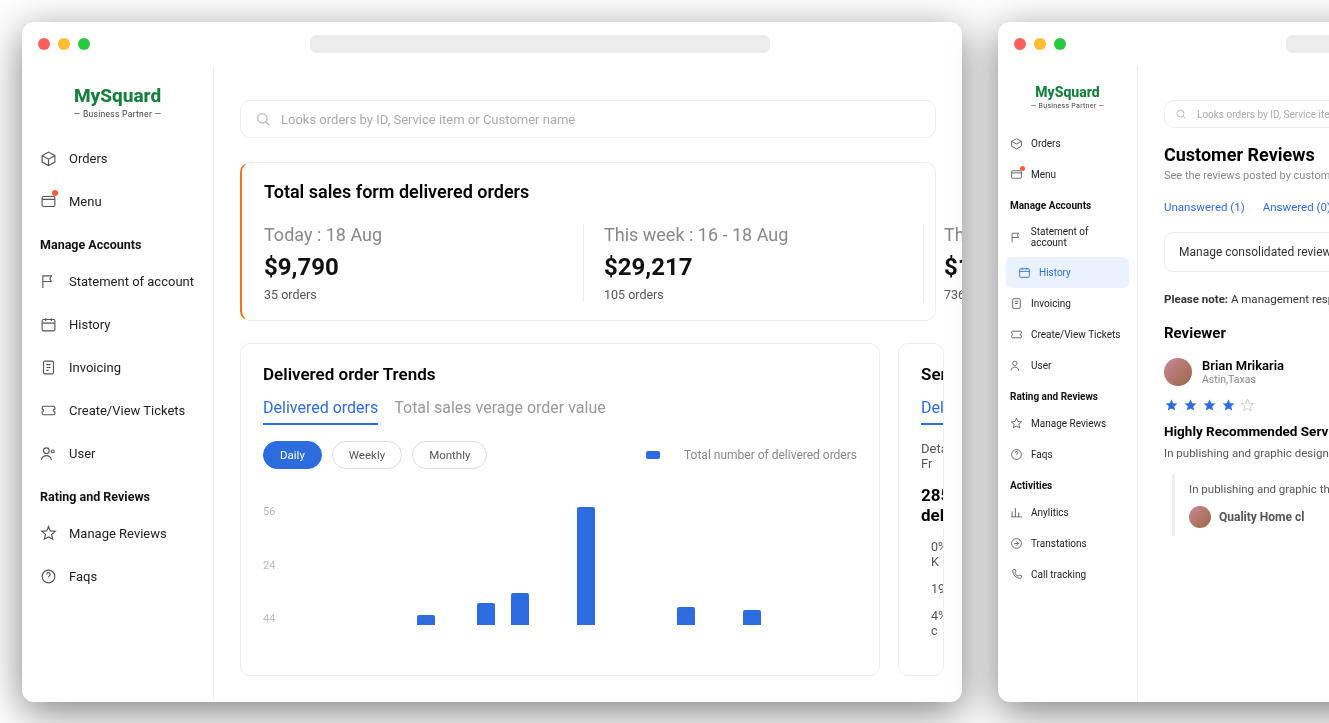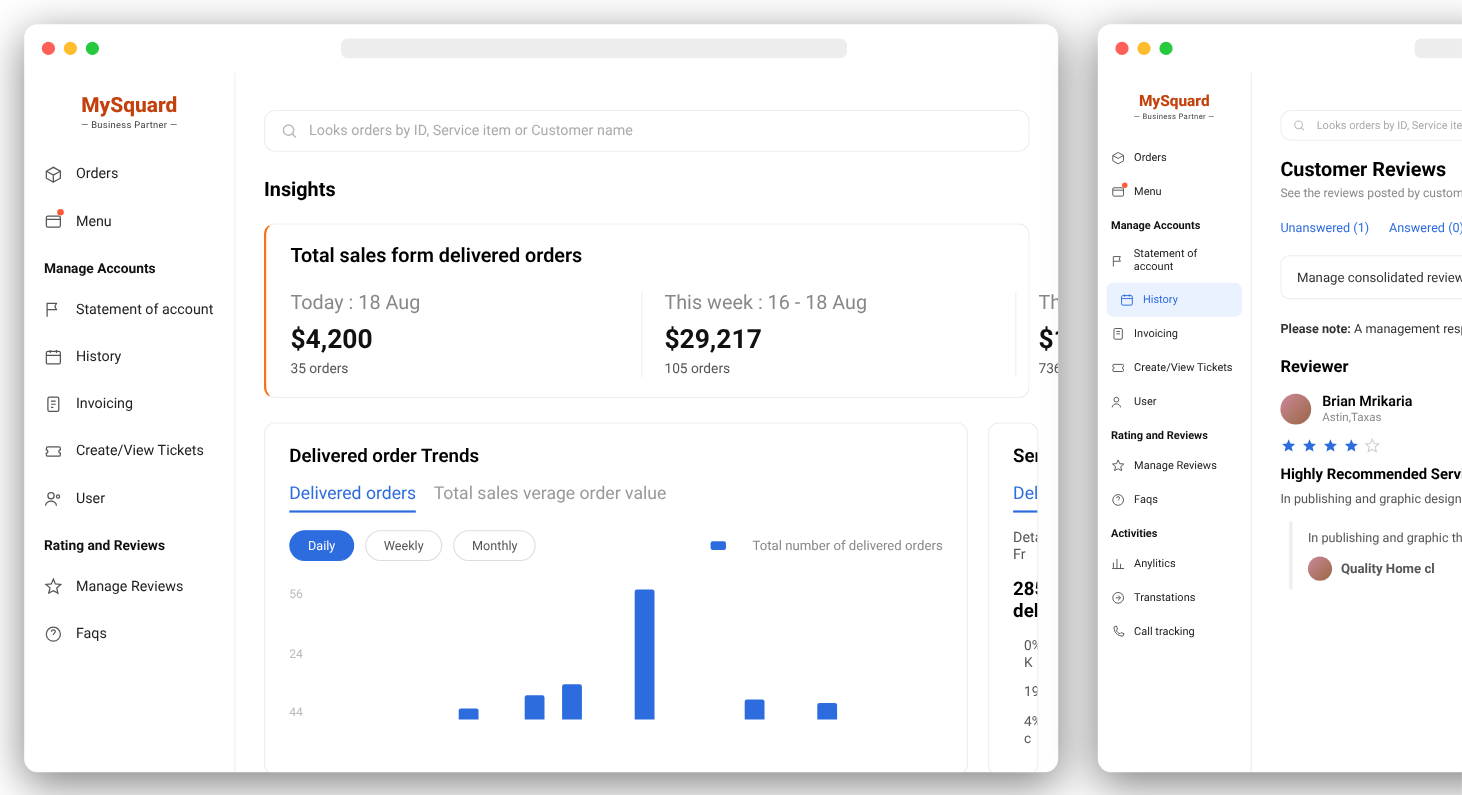--- a/index.html
+++ b/index.html
@@ -17,21 +17,21 @@
 .dot.green { background: #27c93f; }
 .addr { margin-left: 220px; height: 18px; width: 460px; background: #ededed; border-radius: 6px; }
 .window-2 .addr { margin-left: 220px; width: 460px; }
 
 .shell { display: flex; height: calc(100% - 44px); }
 
 
 .sidebar { width: 192px; border-right: 1px solid #eee; display: flex; flex-direction: column; }
 .sidebar.compact { width: 140px; }
 .brand { padding: 18px 20px 10px; text-align: center; }
-.brand h1 { font-size: 19px; font-weight: 800; color: #c2410c; }
+.brand h1 { font-size: 19px; font-weight: 800; color: #15803d; }
 .brand .sub { font-size: 8.5px; color: #444; letter-spacing: 0.3px; margin-top: 2px; }
 .sidebar.compact .brand h1 { font-size: 14px; }
 .sidebar.compact .brand .sub { font-size: 7px; }
 
 .navlist { list-style: none; padding: 8px 0; }
 .navlist .section { font-size: 12.5px; font-weight: 700; color: #111; padding: 14px 18px 8px; }
 .sidebar.compact .navlist .section { font-size: 10px; padding: 10px 12px 6px; }
 .navitem { display: flex; align-items: center; gap: 12px; padding: 13px 18px; font-size: 13px; color: #222; cursor: pointer; position: relative; }
 .sidebar.compact .navitem { padding: 9px 12px; font-size: 10px; gap: 8px; }
 .navitem.active { background: #eaf2ff; color: #2d6cdf; border-radius: 6px; margin: 0 8px; padding-left: 10px; }
@@ -59,21 +59,21 @@
 .stat:last-child { border-right: none; }
 .stat .lbl { font-size: 18px; color: #888; margin-bottom: 8px; }
 .stat .val { font-size: 24px; font-weight: 700; color: #111; margin-bottom: 6px; }
 .stat .sub { font-size: 12.5px; color: #555; }
 
 .row2 { display: flex; gap: 18px; margin-top: 22px; }
 .trend-card { flex: 0 0 640px; padding: 20px 22px; }
 .trend-title { font-size: 17px; font-weight: 600; margin-bottom: 14px; }
 .tabs { display: flex; gap: 16px; font-size: 16px; color: #999; margin-bottom: 16px; }
 .tabs .tab.active { color: #2d6cdf; border-bottom: 2px solid #2d6cdf; padding-bottom: 6px; }
-.range-row { display: flex; align-items: center; justify-content: space-between; margin-bottom: 24px; text-align: right; }
+.range-row { display: flex; align-items: center; justify-content: space-between; margin-bottom: 36px; text-align: right; }
 .ranges { display: flex; gap: 10px; }
 .pill { padding: 6px 16px; border-radius: 999px; font-size: 11.5px; color: #555; border: 1px solid #ddd; cursor: pointer; }
 .pill.active { background: #2d6cdf; color: #fff; border-color: #2d6cdf; }
 .legend { display: flex; align-items: center; gap: 24px; font-size: 12px; color: #888; }
 .legend .sw { width: 14px; height: 8px; background: #2d6cdf; border-radius: 2px; }
 
 .chart { position: relative; height: 150px; display: flex; }
 .yaxis { display: flex; flex-direction: column; justify-content: space-between; padding-right: 12px; font-size: 11px; color: #bbb; height: 120px; }
 .bars { position: relative; flex: 1; height: 120px; border-bottom: 0; }
 .bar { position: absolute; bottom: 0; width: 18px; background: #2d6cdf; border-radius: 2px 2px 0 0; }
@@ -201,29 +201,28 @@
 
     <main class="content">
       <div class="search">
         <svg viewBox="0 0 24 24">
             <circle cx="11" cy="11" r="7"></circle>
             <path d="M21 21l-5-5"></path>
           </svg>
         <span>Looks orders by ID, Service item or Customer name</span>
       </div>
 
-      <div class="h-insights">Insights</div>
 
       <div class="card sales-card">
         <div class="sales-inner">
           <div class="sales-title">Total sales form delivered orders</div>
           <div class="stats">
             <div class="stat">
               <div class="lbl">Today : 18 Aug</div>
-              <div class="val">$4,200</div>
+              <div class="val">$9,790</div>
               <div class="sub">35 orders</div>
             </div>
             <div class="stat">
               <div class="lbl">This week : 16 - 18 Aug</div>
               <div class="val">$29,217</div>
               <div class="sub">105 orders</div>
             </div>
             <div class="stat">
               <div class="lbl">This month</div>
               <div class="val">$1,</div>

